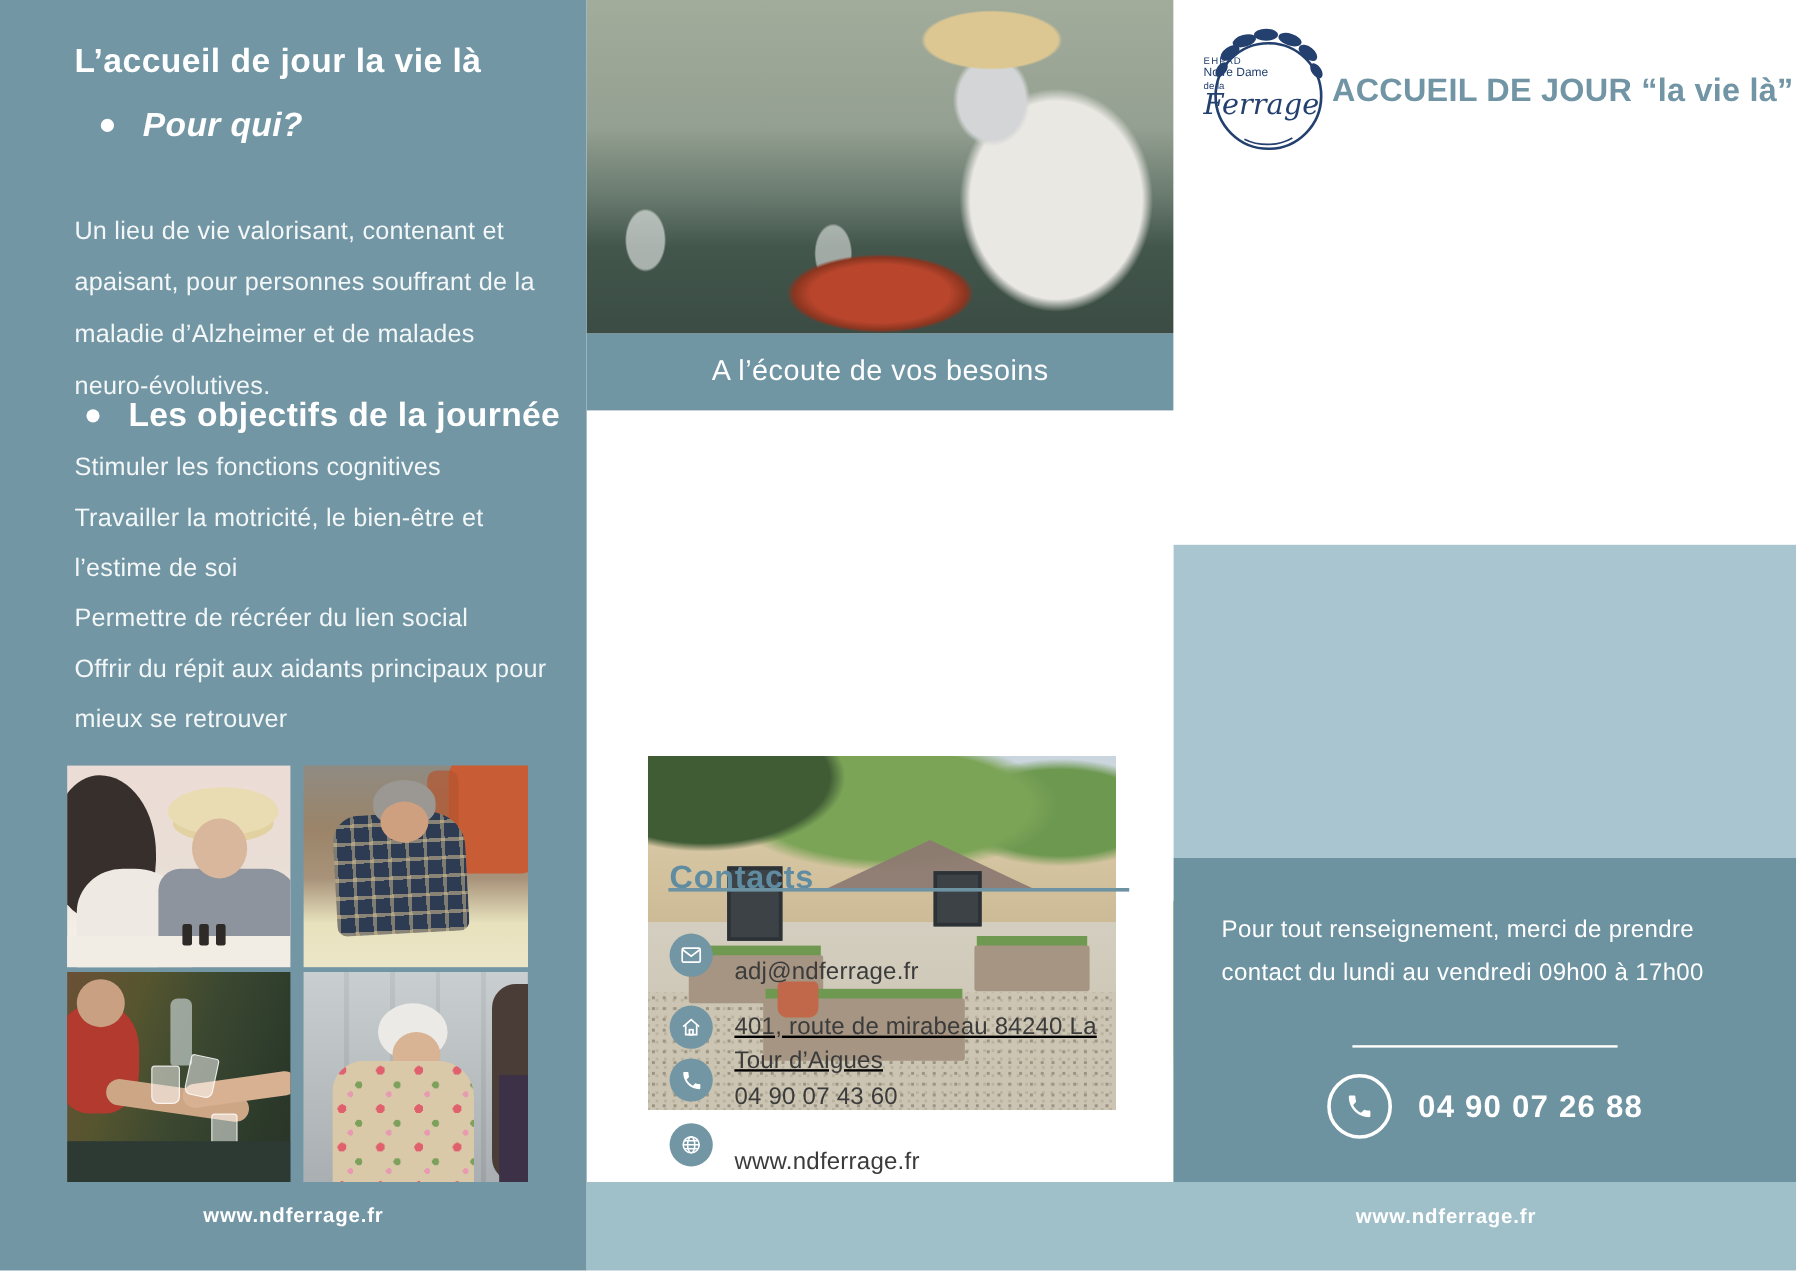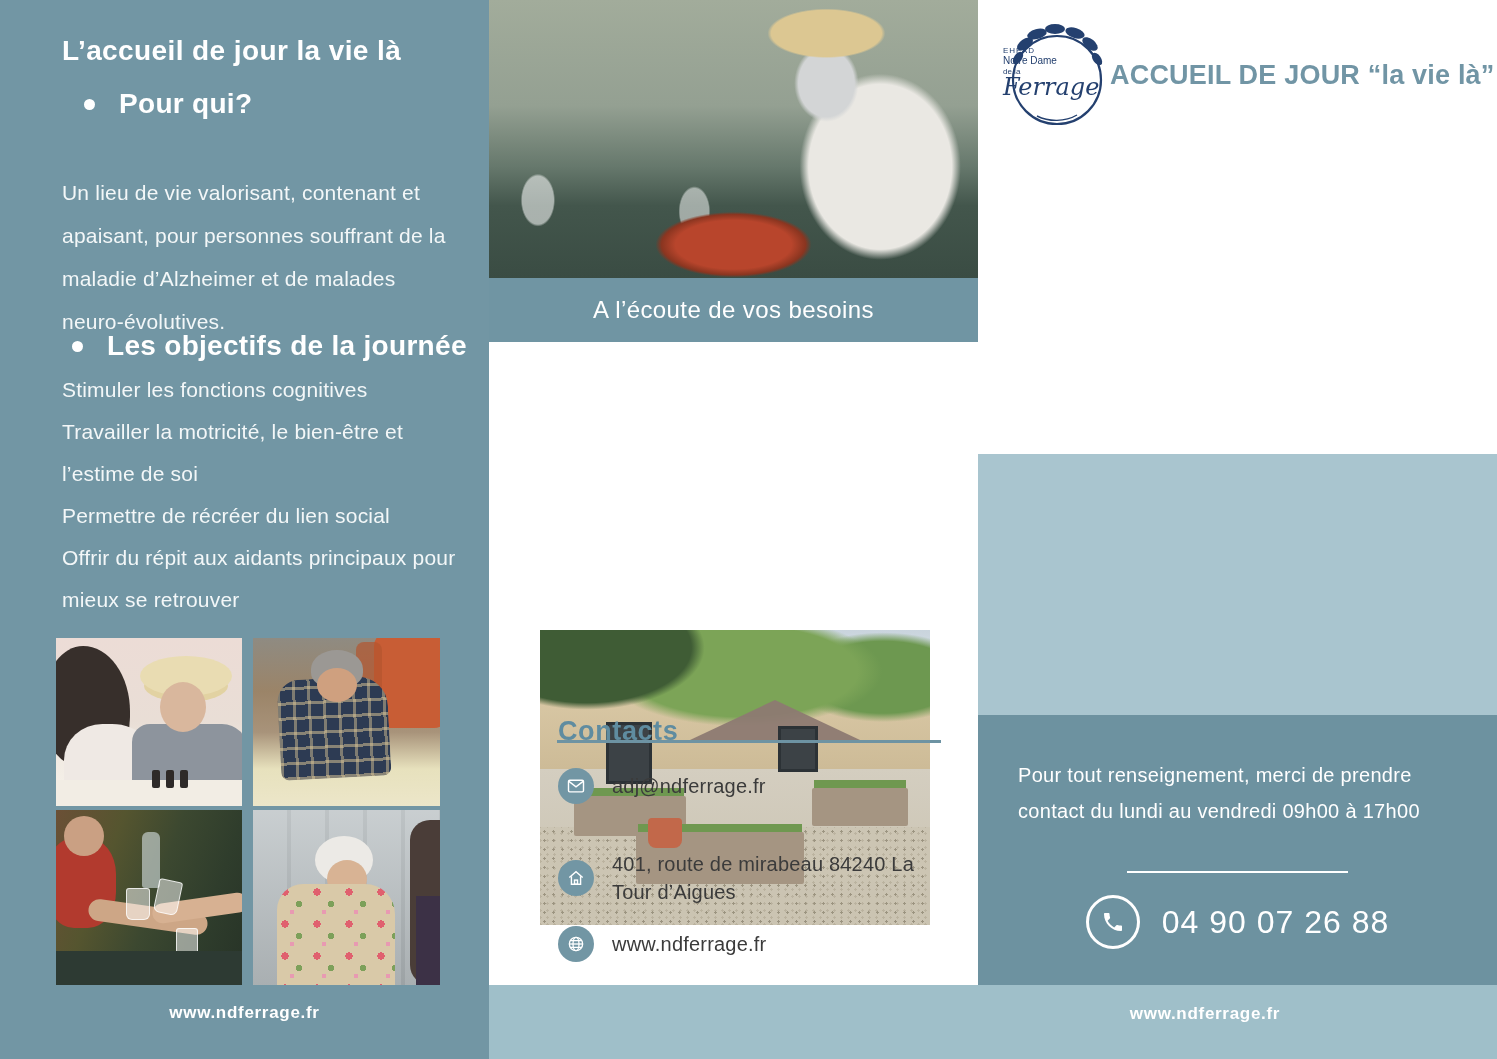--- a/index.html
+++ b/index.html
@@ -10,21 +10,21 @@
   
   .panel-left{left:0;top:0;width:489px;height:1059px;background:#7296A4;}
   .panel-middle{left:489px;top:0;width:489px;height:1059px;background:#fff;}
   .panel-right{left:978px;top:0;width:519px;height:1059px;background:#fff;}
   .bottom-band{left:489px;top:985px;width:1008px;height:74px;background:#9FBFC9;}
 
   
   .lp-title{left:62px;top:16px;font-size:28px;font-weight:bold;color:#fff;letter-spacing:.4px;}
   .lp-h{display:flex;align-items:center;gap:24px;color:#fff;font-weight:bold;font-size:28px;letter-spacing:.3px;}
   .lp-h .dot{width:11px;height:11px;border-radius:50%;background:#fff;flex:0 0 auto;}
-  .lp-h1{left:84px;top:88px;}
+  .lp-h1{left:84px;top:88px;font-style:italic;}
   .lp-h2{left:72px;top:330px;}
   .lp-par{left:62px;top:150px;width:384px;font-size:21px;line-height:43px;color:#f3f7f8;letter-spacing:.2px;}
   .lp-list{left:62px;top:369px;width:394px;font-size:21px;line-height:42px;color:#f3f7f8;letter-spacing:.2px;}
   .lp-footer{left:0;top:1003px;width:489px;text-align:center;color:#fff;font-weight:bold;
              font-size:17px;letter-spacing:.7px;}
 
   
   .lp-grid{left:56px;top:638px;display:grid;grid-template-columns:186px 187px;
            grid-template-rows:168px 175px;column-gap:11px;row-gap:4px;}
   .ph{position:relative;overflow:hidden;}
@@ -95,21 +95,21 @@
       background:#8d7a72;clip-path:polygon(0 100%,50% 0,100% 100%);opacity:.95;}
   .md-garden .planter{position:absolute;background:#a59582;border-radius:2px;box-shadow:0 -10px 0 -2px #6f9850;}
   .md-garden .pot{position:absolute;left:108px;top:188px;width:34px;height:30px;background:#c2684a;border-radius:4px 4px 8px 8px;}
   .md-garden .gravel{position:absolute;left:0;bottom:0;width:100%;height:98px;
       background-image:radial-gradient(#948c78 1.2px,transparent 1.4px),radial-gradient(#b8b09c 1.2px,transparent 1.4px);
       background-size:9px 9px,7px 7px;background-position:0 0,4px 3px;background-color:#ccc5b3;opacity:.85;}
   .md-contacts-h{left:558px;top:694px;font-size:27px;font-weight:bold;color:#5F8CA0;letter-spacing:.6px;}
   .md-underline{left:557px;top:740px;width:384px;height:3px;background:#6d93a3;}
   .c-row{position:absolute;left:558px;display:flex;align-items:center;gap:18px;}
   .c-icon{width:36px;height:36px;border-radius:50%;background:#7296A4;display:flex;align-items:center;justify-content:center;flex:0 0 auto;}
-  .c-text{font-size:20px;color:#3b3b3b;line-height:28px;letter-spacing:.2px;width:320px;}
+  .c-text{font-size:20px;color:#3b3b3b;line-height:28px;letter-spacing:.2px;width:320px;margin-top:28px;}
 
   
   .rp-logo{left:1003px;top:20px;width:108px;height:114px;}
   .rp-logo svg{position:absolute;left:0;top:0;}
   .rp-logo .lg-txt{position:absolute;left:0;top:26px;width:100%;text-align:left;color:#24406F;line-height:1.15;}
   .lg-l1{font-size:8px;letter-spacing:1px;}
   .lg-l2{font-size:10px;}
   .lg-l3{font-size:8px;}
   .lg-l4{font-family:"DejaVu Serif",serif;font-style:italic;font-size:24px;margin-top:-2px;}
   .rp-title{left:1110px;top:38px;width:386px;font-size:27px;font-weight:bold;color:#7195A5;letter-spacing:.2px;}
@@ -138,21 +138,21 @@
      box-shadow:0 -14px 0 -4px #6f9850;}
   .rp-backdrop{left:978px;top:454px;width:519px;height:261px;background:#A9C5CF;}
 
   
   .rp-box{left:978px;top:715px;width:519px;height:270px;background:#6D92A0;}
   .rp-info{position:absolute;left:40px;top:22px;width:440px;color:#fff;
            font-size:20px;line-height:36px;letter-spacing:.3px;}
   .rp-divider{position:absolute;left:149px;top:156px;width:221px;height:2px;background:#fff;}
   .rp-phone-row{position:absolute;left:0;top:180px;width:100%;display:flex;align-items:center;justify-content:center;gap:22px;}
   .rp-phone-circle{width:48px;height:48px;border:3px solid #fff;border-radius:50%;display:flex;align-items:center;justify-content:center;flex:0 0 auto;}
-  .rp-phone-num{font-size:32px;font-weight:normal;color:#fff;letter-spacing:1px;}
+  .rp-phone-num{font-size:26px;font-weight:bold;color:#fff;letter-spacing:1px;}
   .rp-footer{left:1060px;top:1004px;width:290px;text-align:center;color:#fff;font-weight:bold;font-size:17px;letter-spacing:.7px;}
 </style>
 </head>
 <body>
 
 <div class="page">
 
   <section class="abs panel-left">
     <h1 class="abs lp-title">L’accueil de jour la vie là</h1>
 
@@ -243,31 +243,39 @@
   <div class="c-row" style="top:768px;">
     <span class="c-icon">
       <svg width="20" height="20" viewBox="0 0 24 24" fill="none" stroke="#fff" stroke-width="1.7">
         <rect x="3" y="5" width="18" height="14" rx="1.5"></rect>
           <path d="M3.5 6.5 12 13l8.5-6.5"></path>
       </svg>
     </span>
     <span class="c-text">adj@ndferrage.fr</span>
   </div>
 
-  <div class="c-row" style="top:850px;">
+  <div class="c-row" style="top:814px;text-decoration:underline;">
     <span class="c-icon">
       <svg width="20" height="20" viewBox="0 0 24 24" fill="none" stroke="#fff" stroke-width="1.7">
         <path d="M4 11.5 12 4.5l8 7"></path>
           <path d="M6.5 10v9.5h11V10"></path>
           <rect x="10.2" y="14.5" width="3.6" height="5"></rect>
       </svg>
     </span>
     <span class="c-text">401, route de mirabeau 84240 La Tour d’Aigues</span>
   </div>
 
+  <div class="c-row" style="top:872px;">
+    <span class="c-icon">
+      <svg width="19" height="19" viewBox="0 0 24 24" fill="#fff">
+        <path d="M6.62 10.79c1.44 2.83 3.76 5.14 6.59 6.59l2.2-2.2c.27-.27.67-.36 1.02-.24 1.12.37 2.33.57 3.57.57.55 0 1 .45 1 1V20c0 .55-.45 1-1 1-9.39 0-17-7.61-17-17 0-.55.45-1 1-1h3.5c.55 0 1 .45 1 1 0 1.25.2 2.45.57 3.57.11.35.03.74-.25 1.02l-2.21 2.2z"></path>
+      </svg>
+    </span>
+    <span class="c-text">04 90 07 43 60</span>
+  </div>
 
   <div class="c-row" style="top:926px;">
     <span class="c-icon">
       <svg width="20" height="20" viewBox="0 0 24 24" fill="none" stroke="#fff" stroke-width="1.6">
         <circle cx="12" cy="12" r="8"></circle>
           <path d="M4 12h16"></path>
           <ellipse cx="12" cy="12" rx="3.6" ry="8"></ellipse>
         <path d="M5.5 8h13M5.5 16h13"></path>
       </svg>
     </span>

